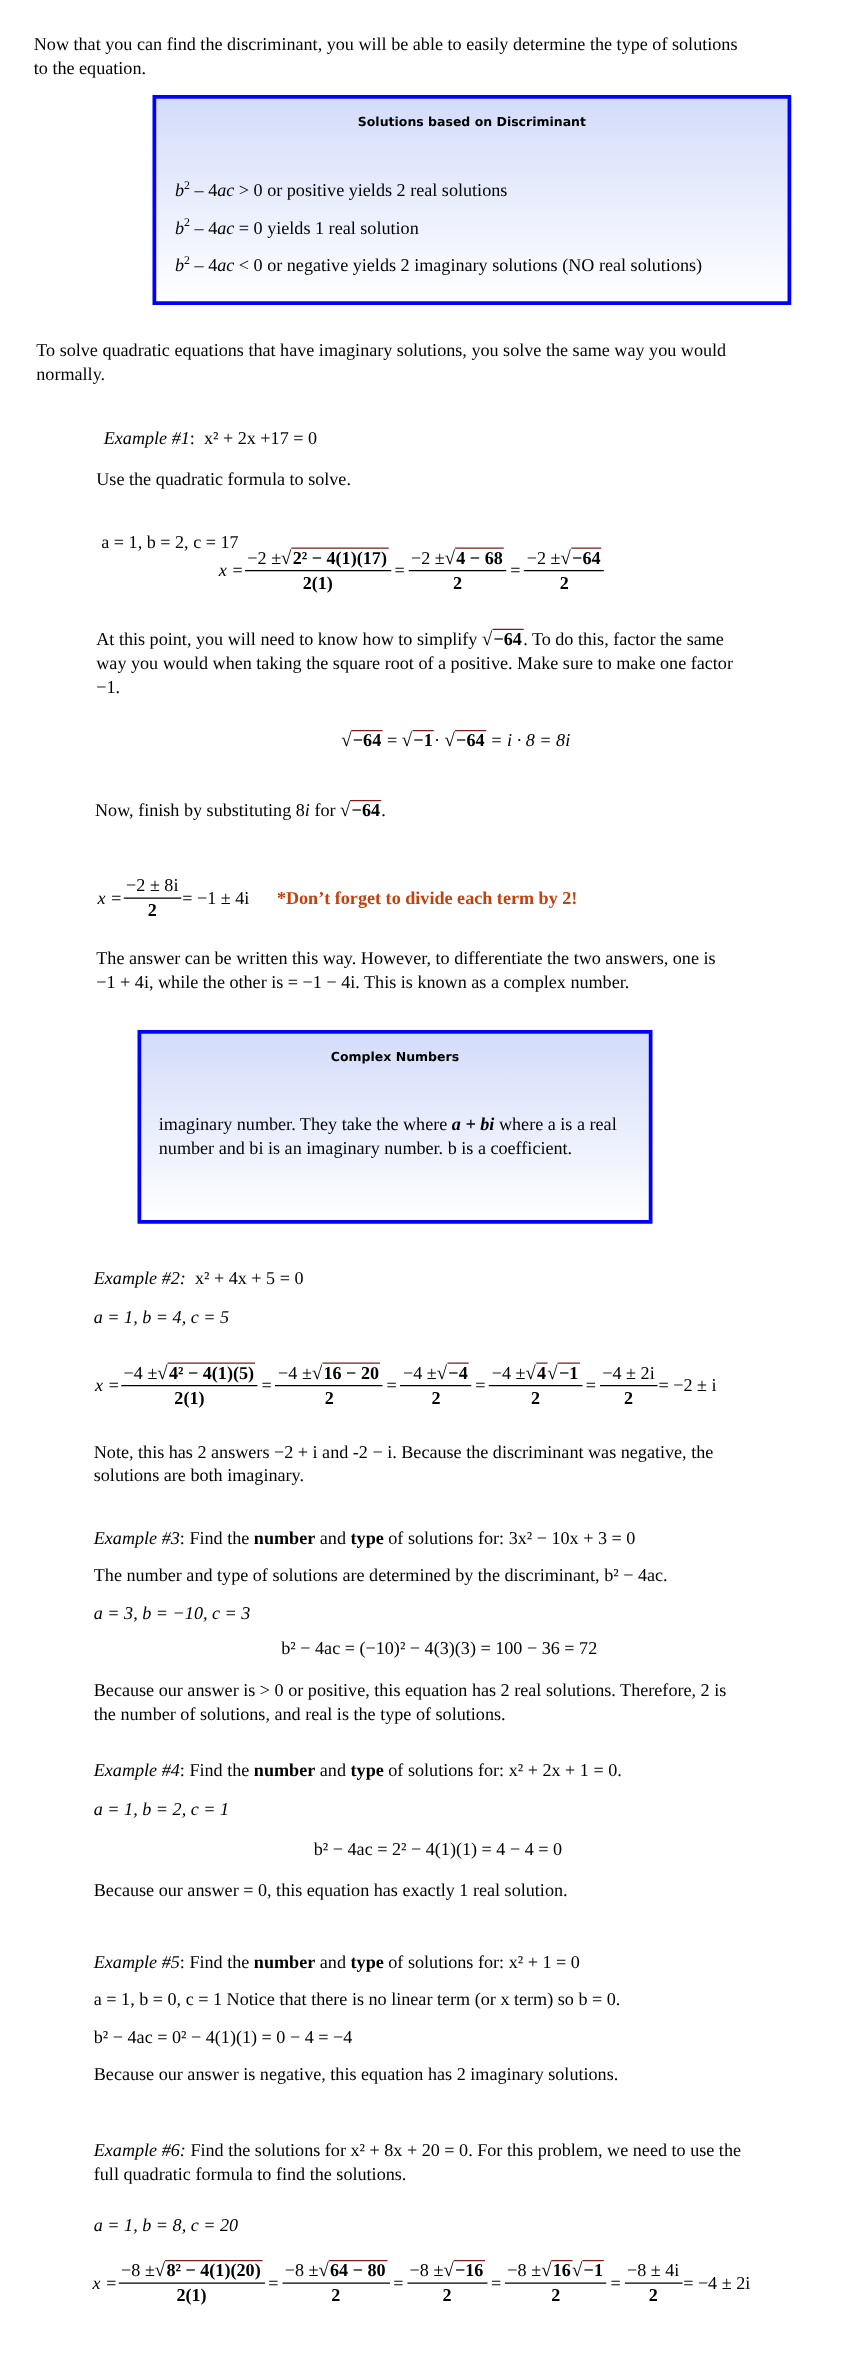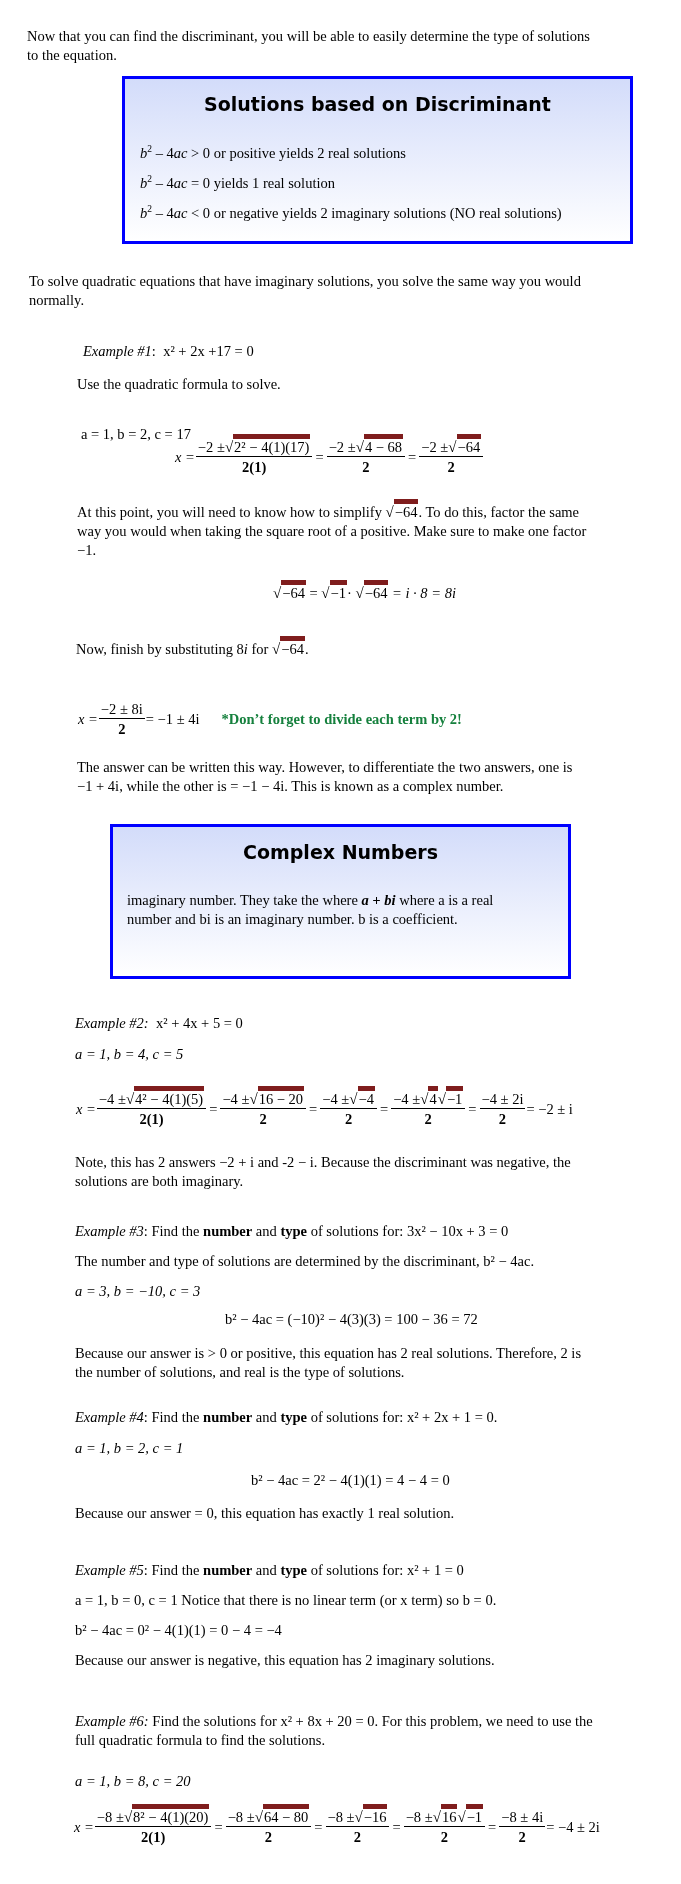--- a/index.html
+++ b/index.html
@@ -5,29 +5,29 @@
   html, body { margin: 0; padding: 0; background: #ffffff; }
   body { width: 681px; height: 1884px; position: relative; overflow: hidden;
          font-family: "Liberation Serif", "DejaVu Serif", serif; color: #000; font-size: 14.5px; }
   .abs { position: absolute; }
   p { margin: 0; line-height: 19px; }
   i, .it { font-style: italic; }
   sup { font-size: 9.5px; vertical-align: 6px; line-height: 0; }
   .box { position: absolute; border: 3px solid #0000ff; box-sizing: border-box;
          background: linear-gradient(to bottom, #d3dcfa 0%, #ffffff 100%); }
   .box-title { position: absolute; left: 0; right: 0; text-align: center;
-               font-family: "DejaVu Sans", "Liberation Sans", sans-serif; font-weight: bold; font-size: 19px; }
+               font-family: "DejaVu Sans", "Liberation Sans", sans-serif; font-weight: bold; font-size: 10px; }
   .math { font-family: "Liberation Serif", "DejaVu Serif", serif; white-space: nowrap; }
   .frac { display: inline-block; vertical-align: middle; text-align: center; margin: 0 1px; }
   .frac .num { display: block; padding: 0 2px; border-bottom: 1px solid #000; line-height: 18px; }
   .frac .den { display: block; line-height: 20px; font-weight: bold; }
   .rad { display: inline-block; }
   .rad .sym { font-size: 15px; }
-  .rad .body { border-top: 5px solid #7f1d1d; padding: 0 1px; }
-  .red { color: #15803d; font-weight: bold; }
+  .rad .body { border-top: 1px solid #7f1d1d; padding: 0 1px; font-weight: bold; }
+  .red { color: #c2410c; font-weight: bold; }
   .eqrow { display: flex; align-items: center; white-space: nowrap; }
   .eqrow .op { padding: 0 2px; }
   b { font-weight: bold; }
 </style>
 </head>
 <body>
 
 <div class="abs" style="left:27px; top:27px; width:640px;">
   <p>Now that you can find the discriminant, you will be able to easily determine the type of solutions</p>
   <p>to the equation.</p>
@@ -101,21 +101,21 @@
   </span>
   <span>= −1 ± 4i</span>
   <span class="red" style="margin-left:22px;">*Don’t forget to divide each term by 2!</span>
 </div>
 
 <div class="abs" style="left:77px; top:758px; width:590px;">
   <p>The answer can be written this way. However, to differentiate the two answers, one is</p>
   <p>−1 + 4i, while the other is = −1 − 4i.  This is known as a complex number.</p>
 </div>
 
-<div class="box" style="left:110px; top:824px; width:461px; height:155px;">
+<div class="box" style="left:110px; top:824px; width:412px; height:155px;">
   <div class="box-title" style="top:14px;">Complex Numbers</div>
   <div class="abs" style="left:14px; top:64px; width:430px;">
     <p><span>imaginary number. They take the where </span><b><i>a + bi</i></b><span> where a is a real</span></p>
     <p>number and bi is an imaginary number. b is a coefficient.</p>
   </div>
 </div>
 
 <div class="abs" style="left:75px; top:1014px;">
   <p><span class="it">Example #2:</span>&nbsp;&nbsp;<span class="math">x² + 4x + 5 = 0</span></p>
 </div>

